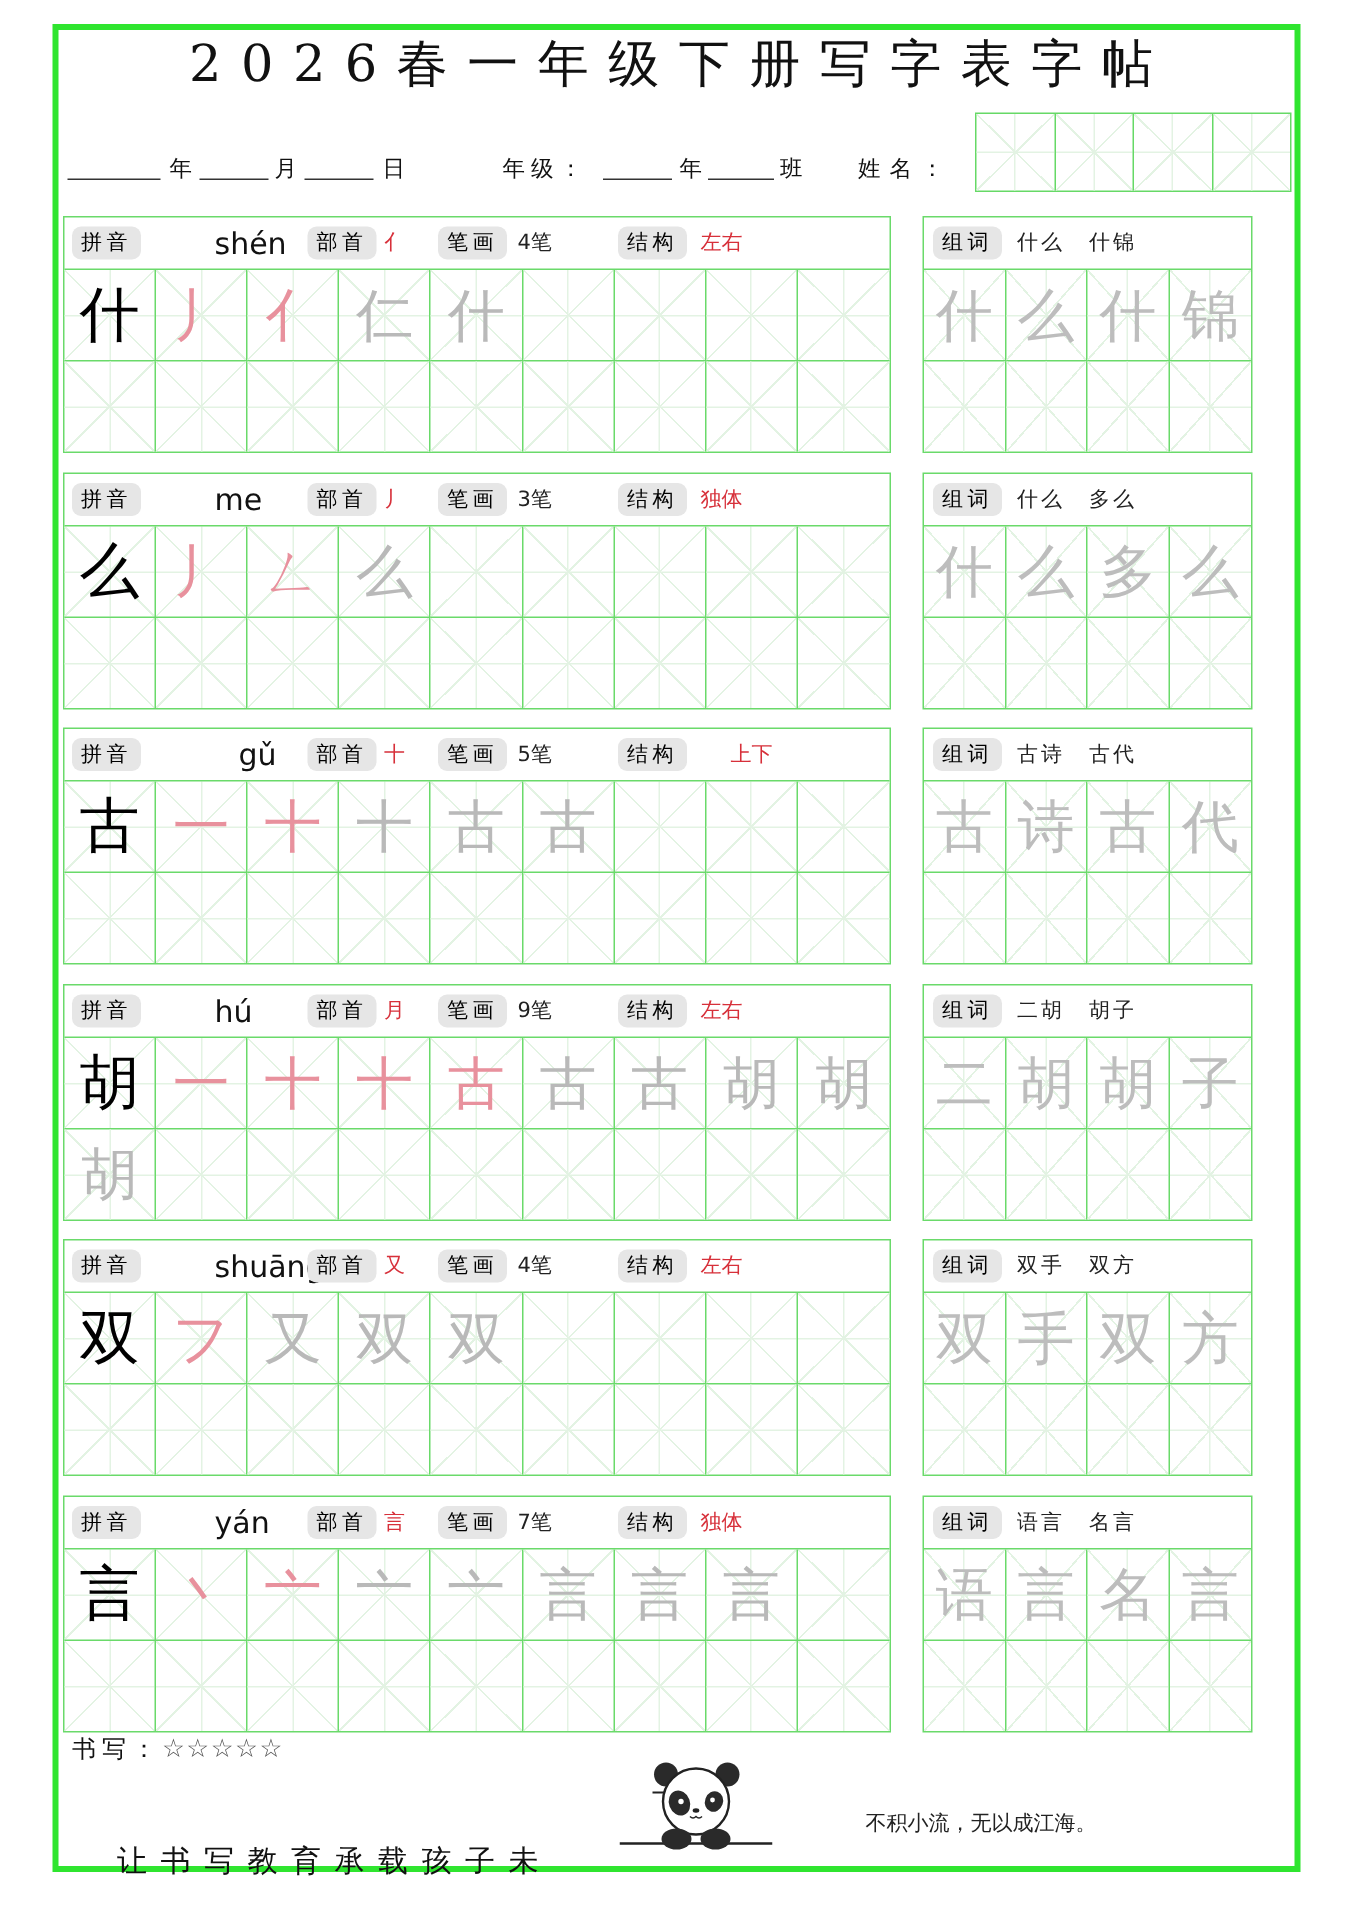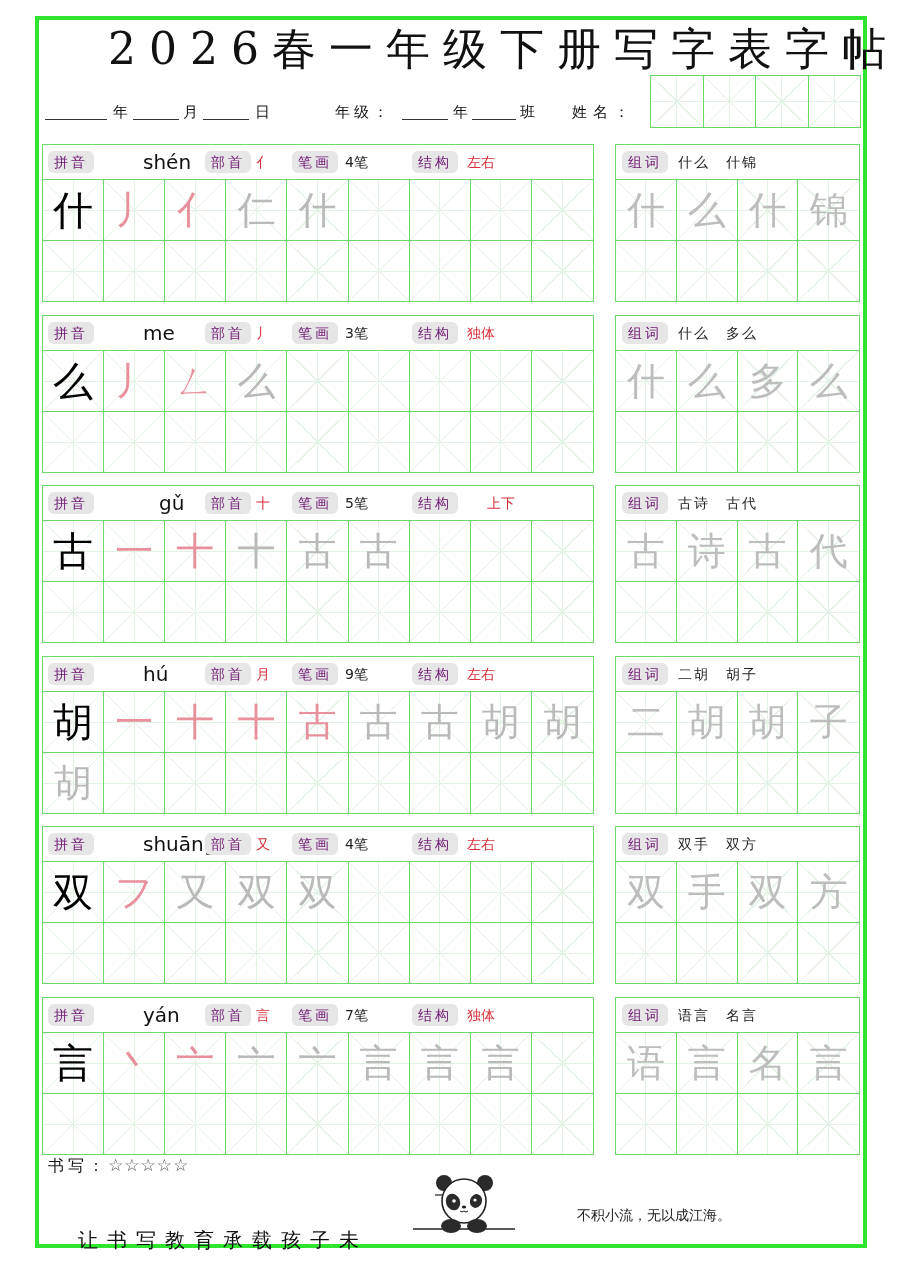--- a/index.html
+++ b/index.html
@@ -1,37 +1,37 @@
 <!DOCTYPE html>
 <html><head>
 <meta charset="utf-8">
 <style>
   html,body{margin:0;padding:0;background:#fff;}
   body{width:905px;height:1280px;position:relative;overflow:hidden;font-family:"DejaVu Serif",serif;color:#111;}
   .frame{position:absolute;left:35px;top:16px;width:832px;height:1232px;border:4px solid #2fe52f;box-sizing:border-box;}
-  .title{position:absolute;left:108px;top:20px;font-size:44px;letter-spacing:13px;white-space:nowrap;font-family:"DejaVu Serif",serif;text-align:center;}
+  .title{position:absolute;left:126px;top:20px;font-size:34px;letter-spacing:13px;white-space:nowrap;font-family:"DejaVu Serif",serif;text-align:center;}
   .dateline{position:absolute;top:103px;left:45px;font-size:15px;white-space:nowrap;height:22px;}
   .dateline span{position:absolute;top:0;}
   .uline{display:inline-block;border-bottom:1px solid #333;height:16px;}
   .namebox{position:absolute;left:650px;top:75px;width:211px;height:53px;border:1.5px solid #66d966;box-sizing:border-box;display:flex;}
   .namebox .nc{flex:1;border-right:1.5px solid #66d966;}
   .namebox .nc:last-child{border-right:none;}
   .mi{background-image:
       linear-gradient(to top right, transparent calc(50% - .6px), #e3f3e3 calc(50% - .6px), #e3f3e3 calc(50% + .6px), transparent calc(50% + .6px)),
       linear-gradient(to bottom right, transparent calc(50% - .6px), #e3f3e3 calc(50% - .6px), #e3f3e3 calc(50% + .6px), transparent calc(50% + .6px)),
       linear-gradient(#e3f3e3,#e3f3e3),
       linear-gradient(#e3f3e3,#e3f3e3);
     background-size:100% 100%,100% 100%,100% 1px,1px 100%;
     background-position:0 0,0 0,center,center;
     background-repeat:no-repeat;}
   .card{position:absolute;border:1.5px solid #6ada6a;box-sizing:border-box;height:158px;background:#fff;}
   .card.left{left:42px;width:552px;}
-  .card.right{left:615px;width:245px;}
+  .card.right{left:615px;width:220px;}
   .hdr{position:relative;height:35px;border-bottom:1.5px solid #6ada6a;box-sizing:border-box;}
-  .pill{position:absolute;top:6px;height:22px;line-height:22px;padding:0 6px;background:#e6e6e6;border-radius:6px;font-size:14px;color:#701a75;letter-spacing:3px;font-family:"DejaVu Serif",serif;}
+  .pill{position:absolute;top:6px;height:22px;line-height:22px;padding:0 6px;background:#e6e6e6;border-radius:6px;font-size:14px;color:#000000;letter-spacing:3px;font-family:"DejaVu Serif",serif;}
   .val{position:absolute;top:6px;height:22px;line-height:22px;font-size:14px;color:#222;font-family:"DejaVu Sans",sans-serif;white-space:nowrap;}
   .val.red{color:#d7303a;}
   .val.py{font-size:20px;top:4px;height:26px;line-height:26px;color:#111;margin-left:40px;}
   .grid{display:grid;height:121px;}
   .left .grid{grid-template-columns:repeat(9,1fr);grid-template-rows:61px 60px;}
   .right .grid{grid-template-columns:repeat(4,1fr);grid-template-rows:61px 60px;}
   .cell{border-right:1.5px solid #6ada6a;border-bottom:1.5px solid #6ada6a;box-sizing:border-box;display:flex;align-items:center;justify-content:center;font-size:38px;line-height:1;font-family:"DejaVu Serif",serif;}
   .grid .cell:nth-child(9n){border-right:none;}
   .right .grid .cell:nth-child(4n){border-right:none;}
   .left .grid .cell:nth-child(n+10){border-bottom:none;}

